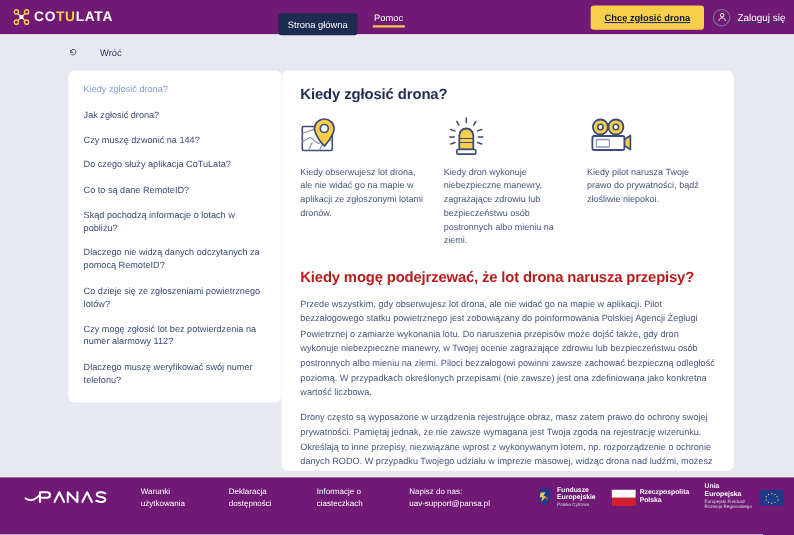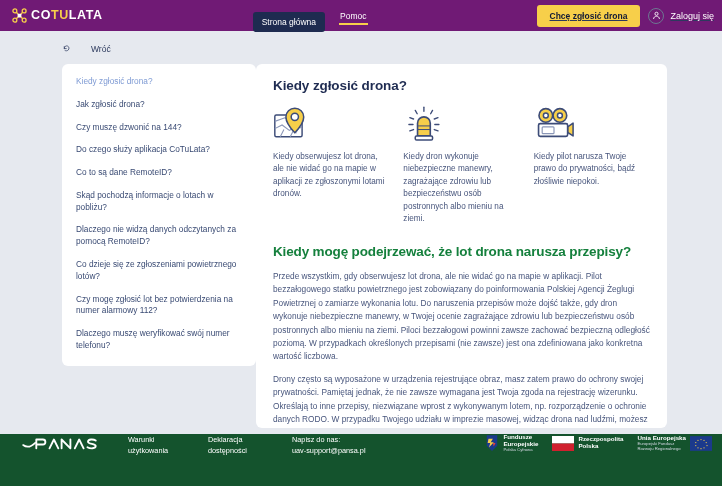--- a/index.html
+++ b/index.html
@@ -172,21 +172,21 @@
   h1.sect-title {
     font-size: 13.5px;
     font-weight: bold;
     color: #1f2c52;
     letter-spacing: -0.1px;
     margin-bottom: 12px;
   }
   h2.sect-title {
     font-size: 13.5px;
     font-weight: bold;
-    color: #15803d;
+    color: #b91c1c;
     letter-spacing: -0.15px;
     margin: 18px 0 11px 0;
   }
 
   .cards {
     display: flex;
     gap: 14px;
   }
   .card { flex: 1 1 0; }
   .card-icon { height: 40px; margin-bottom: 6px; display: block; }
@@ -200,23 +200,23 @@
     font-size: 8.3px;
     line-height: 1.62;
     color: #47557c;
     margin-bottom: 9px;
   }
 
   
   .footer {
     flex: 0 0 auto;
     height: 52px;
-    background: #14532d;
-    display: flex;
-    align-items: flex-start;
+    background: #701a75;
+    display: flex;
+    align-items: center;
     padding: 0 10px 16px 22px;
     gap: 0;
   }
   .pansa-logo { width: 88px; flex: 0 0 88px; }
   .foot-links {
     display: flex;
     margin-left: 18px;
     gap: 0;
   }
   .foot-link {
@@ -387,20 +387,24 @@
     </svg>
 
     <div class="foot-links">
       <div class="foot-link">
         <span>Warunki</span><br>
         <span>użytkowania</span>
       </div>
       <div class="foot-link">
         <span>Deklaracja</span><br>
         <span>dostępności</span>
+      </div>
+      <div class="foot-link">
+        <span>Informacje o</span><br>
+        <span>ciasteczkach</span>
       </div>
     </div>
 
     <div class="foot-contact">
       <span>Napisz do nas:</span><br>
       <span class="mail">uav-support@pansa.pl</span>
     </div>
 
     <div class="eu-logos">
 

